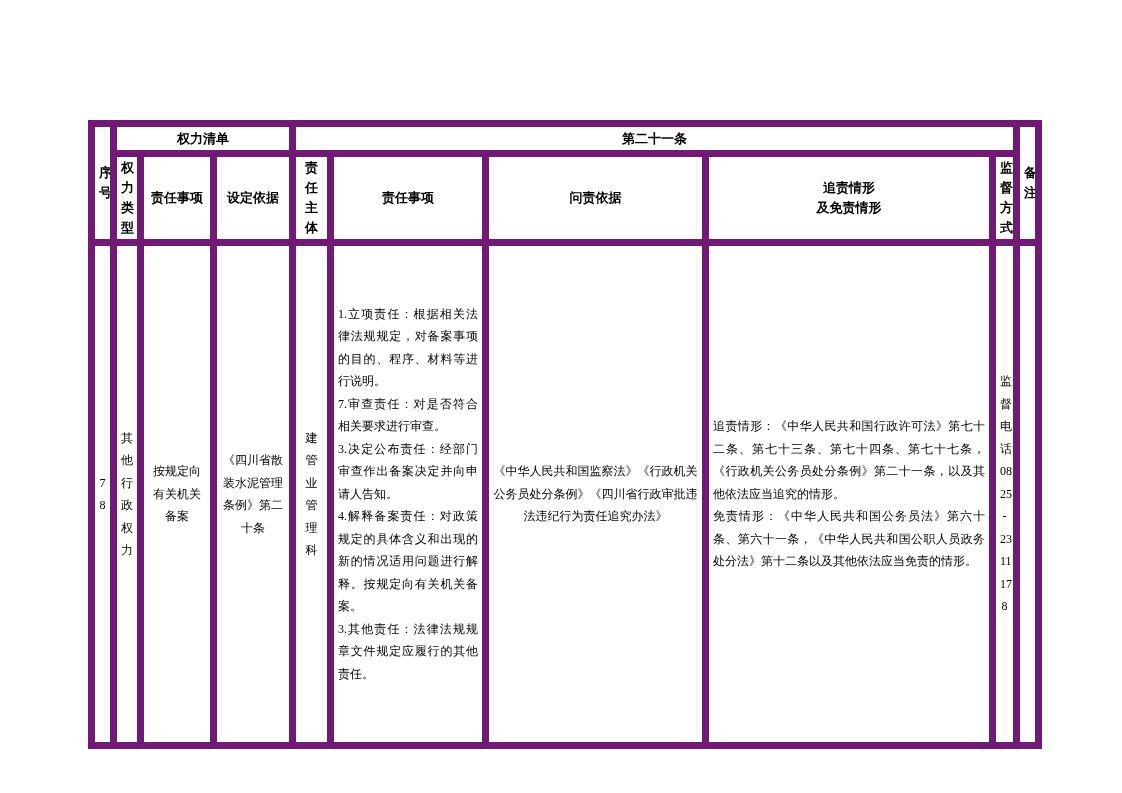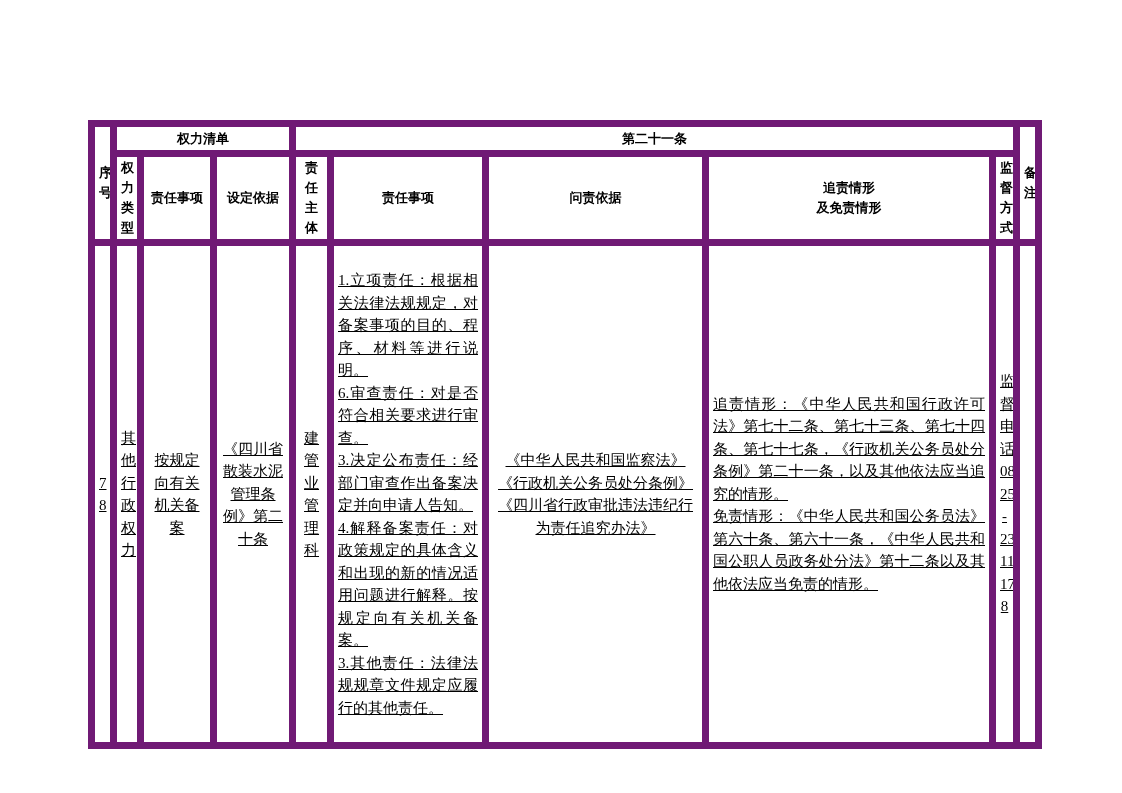--- a/index.html
+++ b/index.html
@@ -36,23 +36,22 @@
   
   .hd {
     font-family: "Liberation Sans", "DejaVu Sans", sans-serif;
     font-weight: bold;
     font-size: 13px;
     line-height: 20px;
   }
   .hd.multiline { white-space: pre-line; font-family: Liberation Serif, serif; }
   
   .bd {
-    font-size: 15px;
+    font-size: 12px;
     line-height: 22.5px;
-    text-decoration: underline;
   }
   .vstack {
     white-space: pre-line;
     padding: 1px 2px;
   }
   .just {
     text-align: justify;
     text-justify: inter-character;
   }
   td.textblock {
@@ -124,21 +123,21 @@
 他
 行
 政
 权
 力</td>
       <td class="bd just">按规定向有关机关备案</td>
       <td class="bd just">《四川省散装水泥管理条例》第二十条</td>
       <td class="bd just">建管业管理科</td>
       <td class="bd textblock">
         <div class="para">1.立项责任：根据相关法律法规规定，对备案事项的目的、程序、材料等进行说明。</div>
-        <div class="para">6.审查责任：对是否符合相关要求进行审查。</div>
+        <div class="para">7.审查责任：对是否符合相关要求进行审查。</div>
         <div class="para">3.决定公布责任：经部门审查作出备案决定并向申请人告知。</div>
         <div class="para">4.解释备案责任：对政策规定的具体含义和出现的新的情况适用问题进行解释。按规定向有关机关备案。</div>
         <div class="para">3.其他责任：法律法规规章文件规定应履行的其他责任。</div>
       </td>
       <td class="bd textblock">《中华人民共和国监察法》《行政机关公务员处分条例》《四川省行政审批违法违纪行为责任追究办法》</td>
       <td class="bd textblock">
         <div class="para">追责情形：《中华人民共和国行政许可法》第七十二条、第七十三条、第七十四条、第七十七条，《行政机关公务员处分条例》第二十一条，以及其他依法应当追究的情形。</div>
         <div class="para">免责情形：《中华人民共和国公务员法》第六十条、第六十一条，《中华人民共和国公职人员政务处分法》第十二条以及其他依法应当免责的情形。</div>
       </td>
       <td class="bd vstack">监

